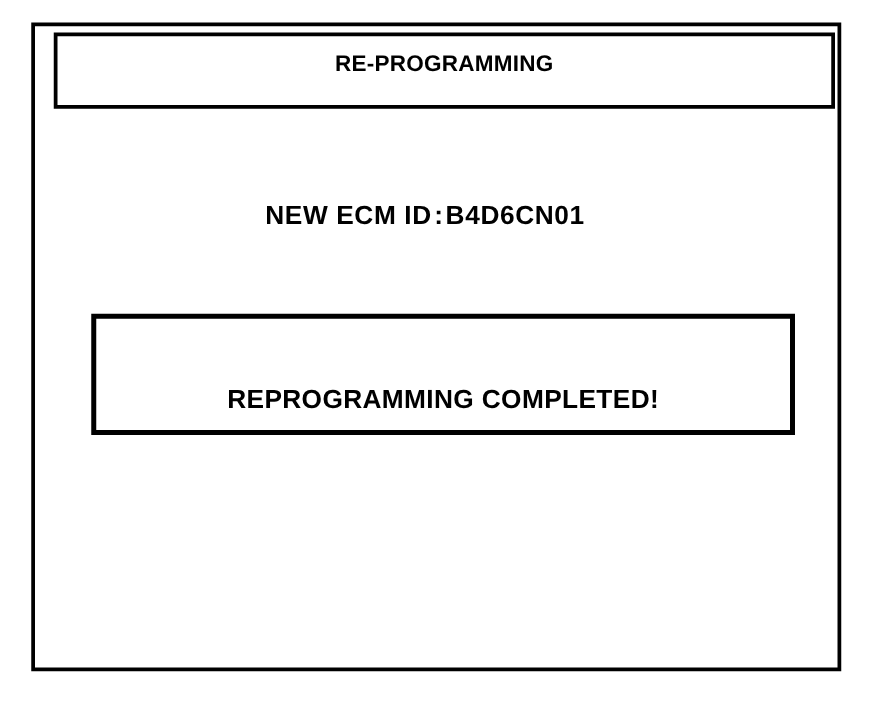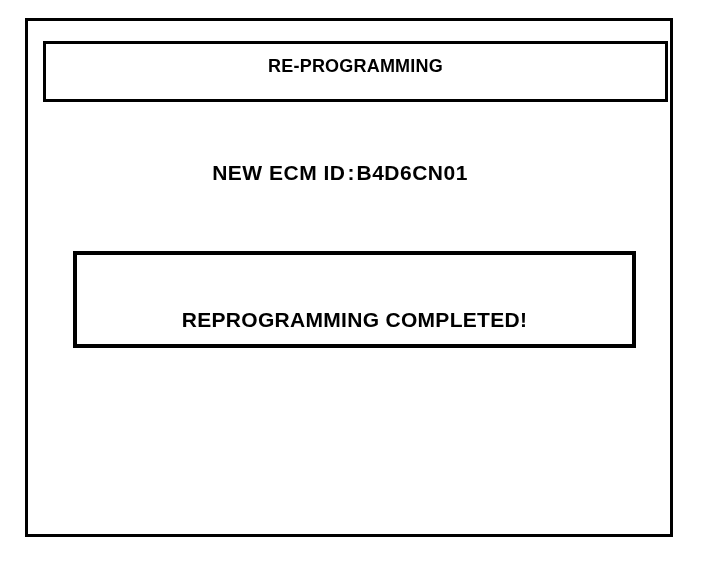--- a/index.html
+++ b/index.html
@@ -31,21 +31,21 @@
     height: 519px;  
     box-sizing: border-box;
     border: 3px solid #000000;
     background: #ffffff;
   }
 
   
   #title-box {
     position: absolute;
     left: 15px;   
-    top: 20px;    
+    top: 5px;    
     width: 625px; 
     height: 61px; 
     box-sizing: border-box;
     border: 3px solid #000000;
     background: #ffffff;
   }
   #title-text {
     position: absolute;
     left: 0;
     right: 0;

